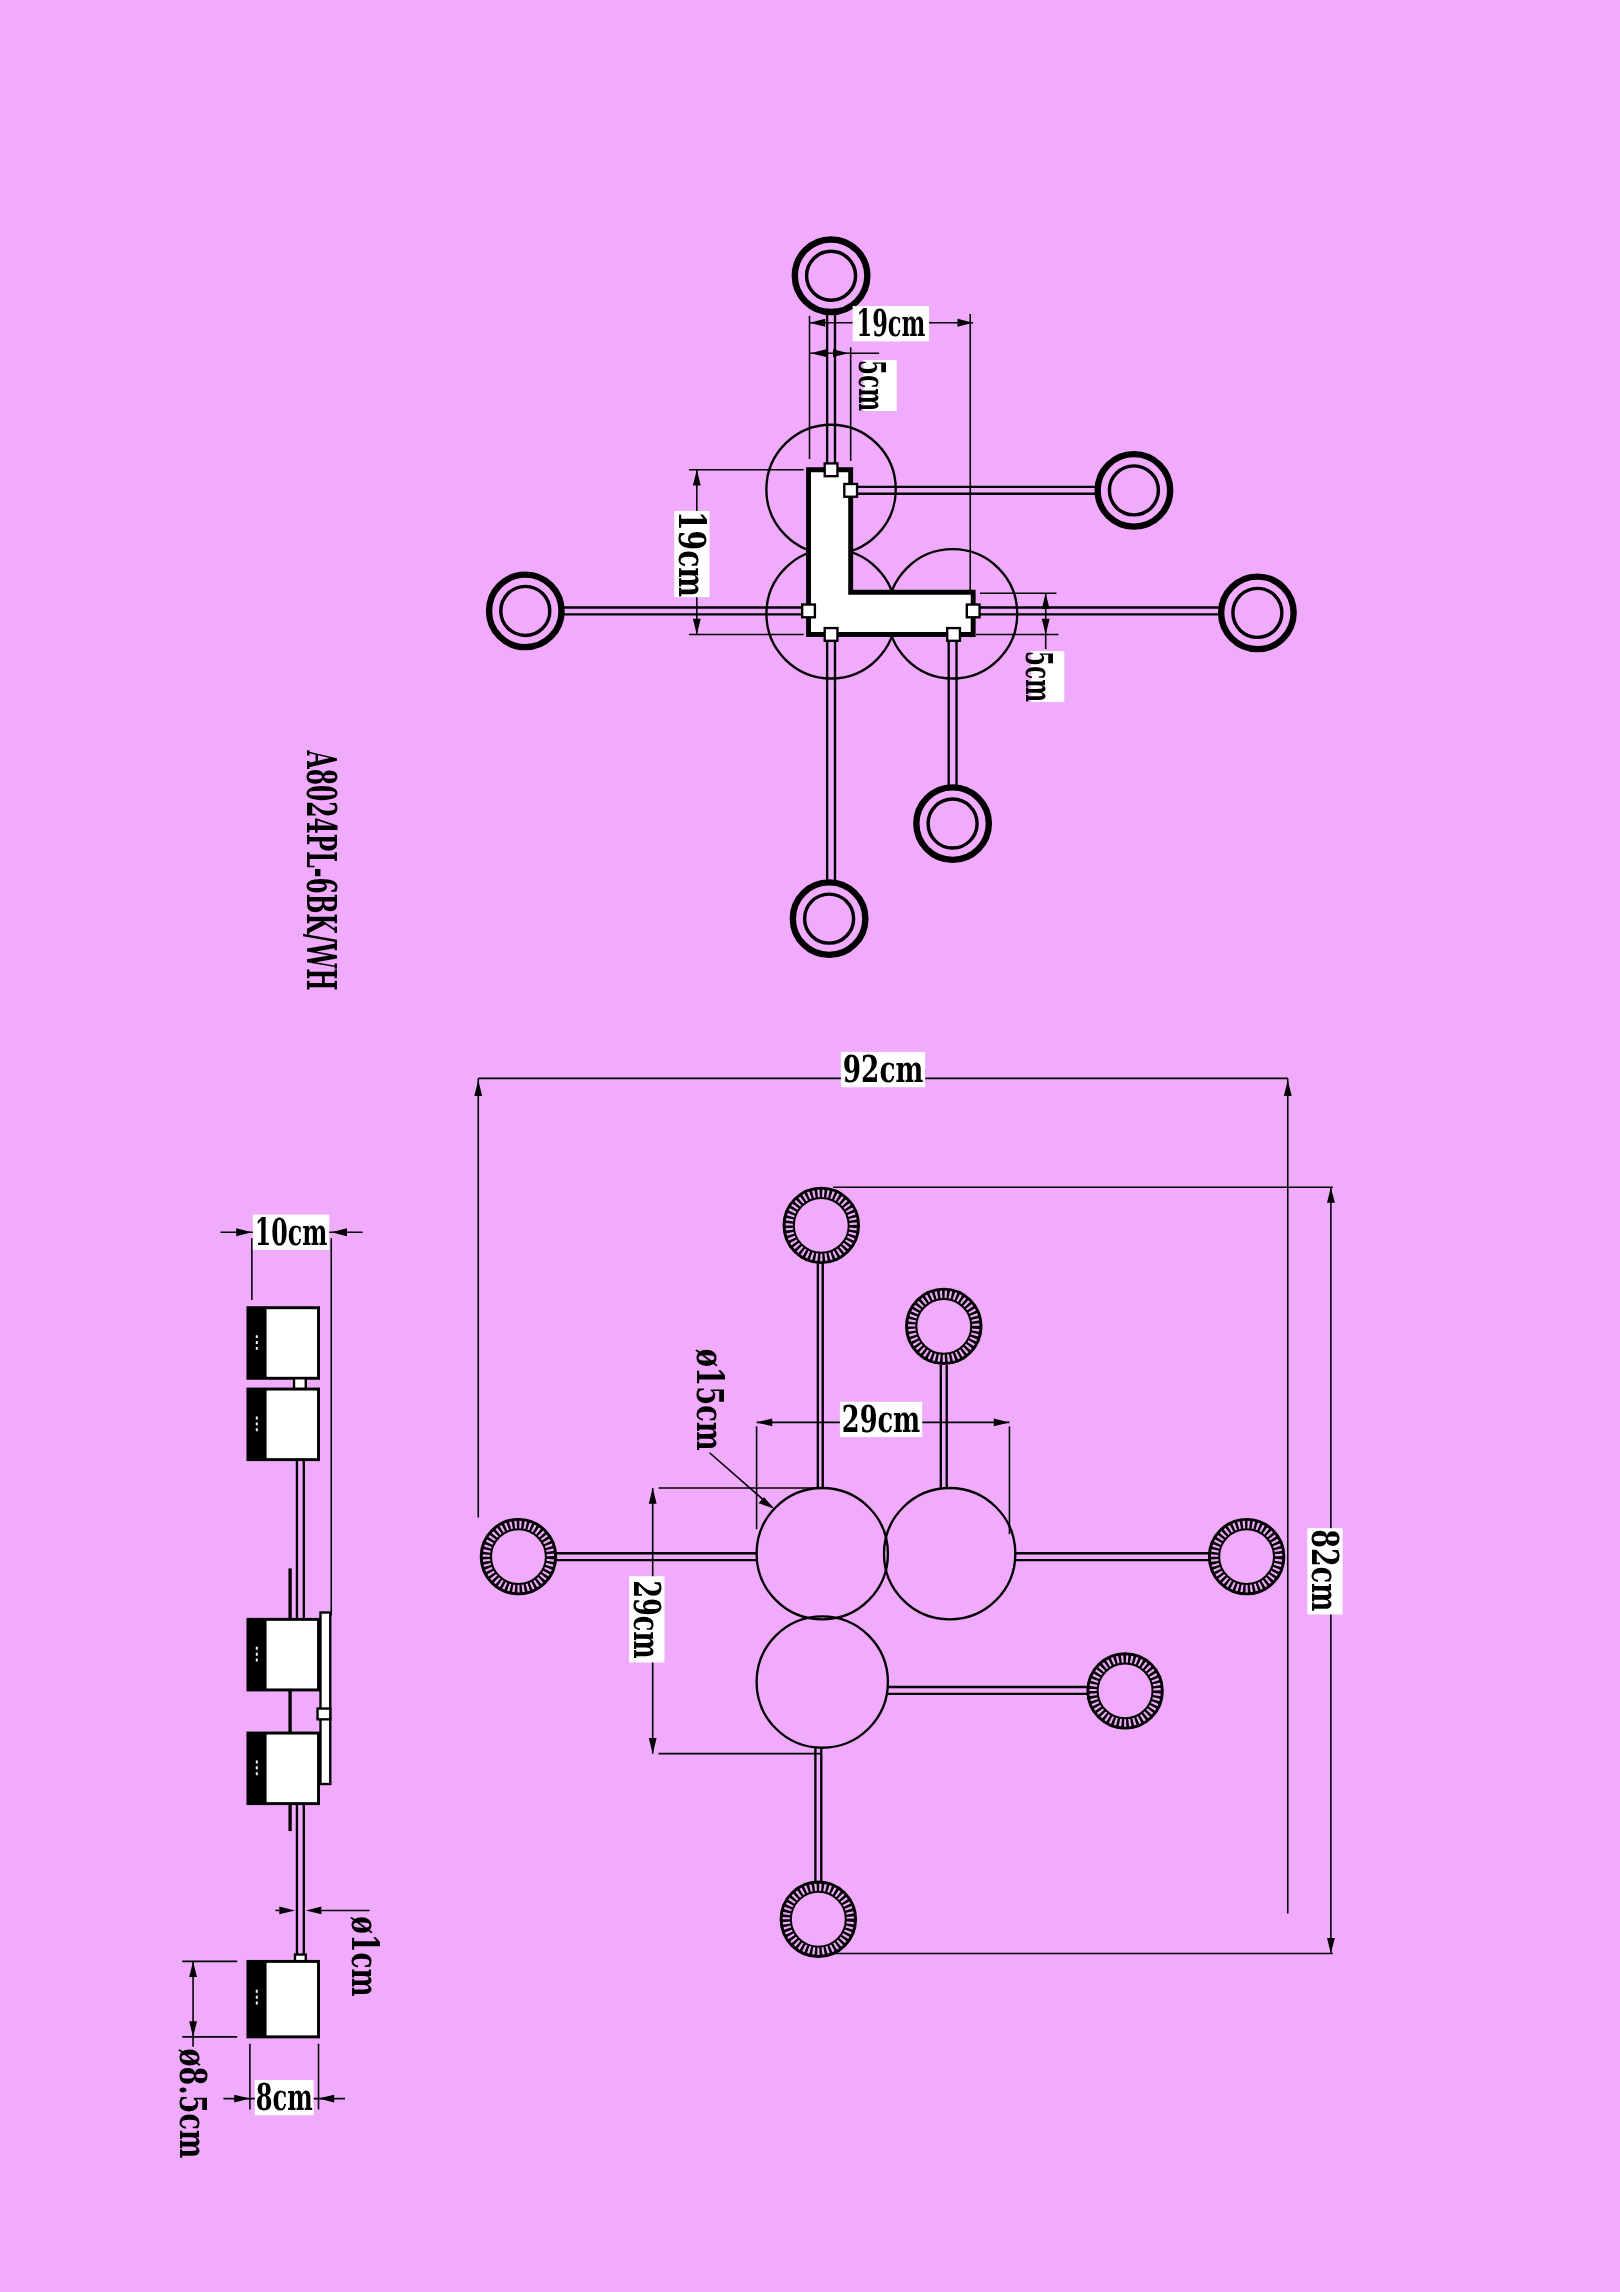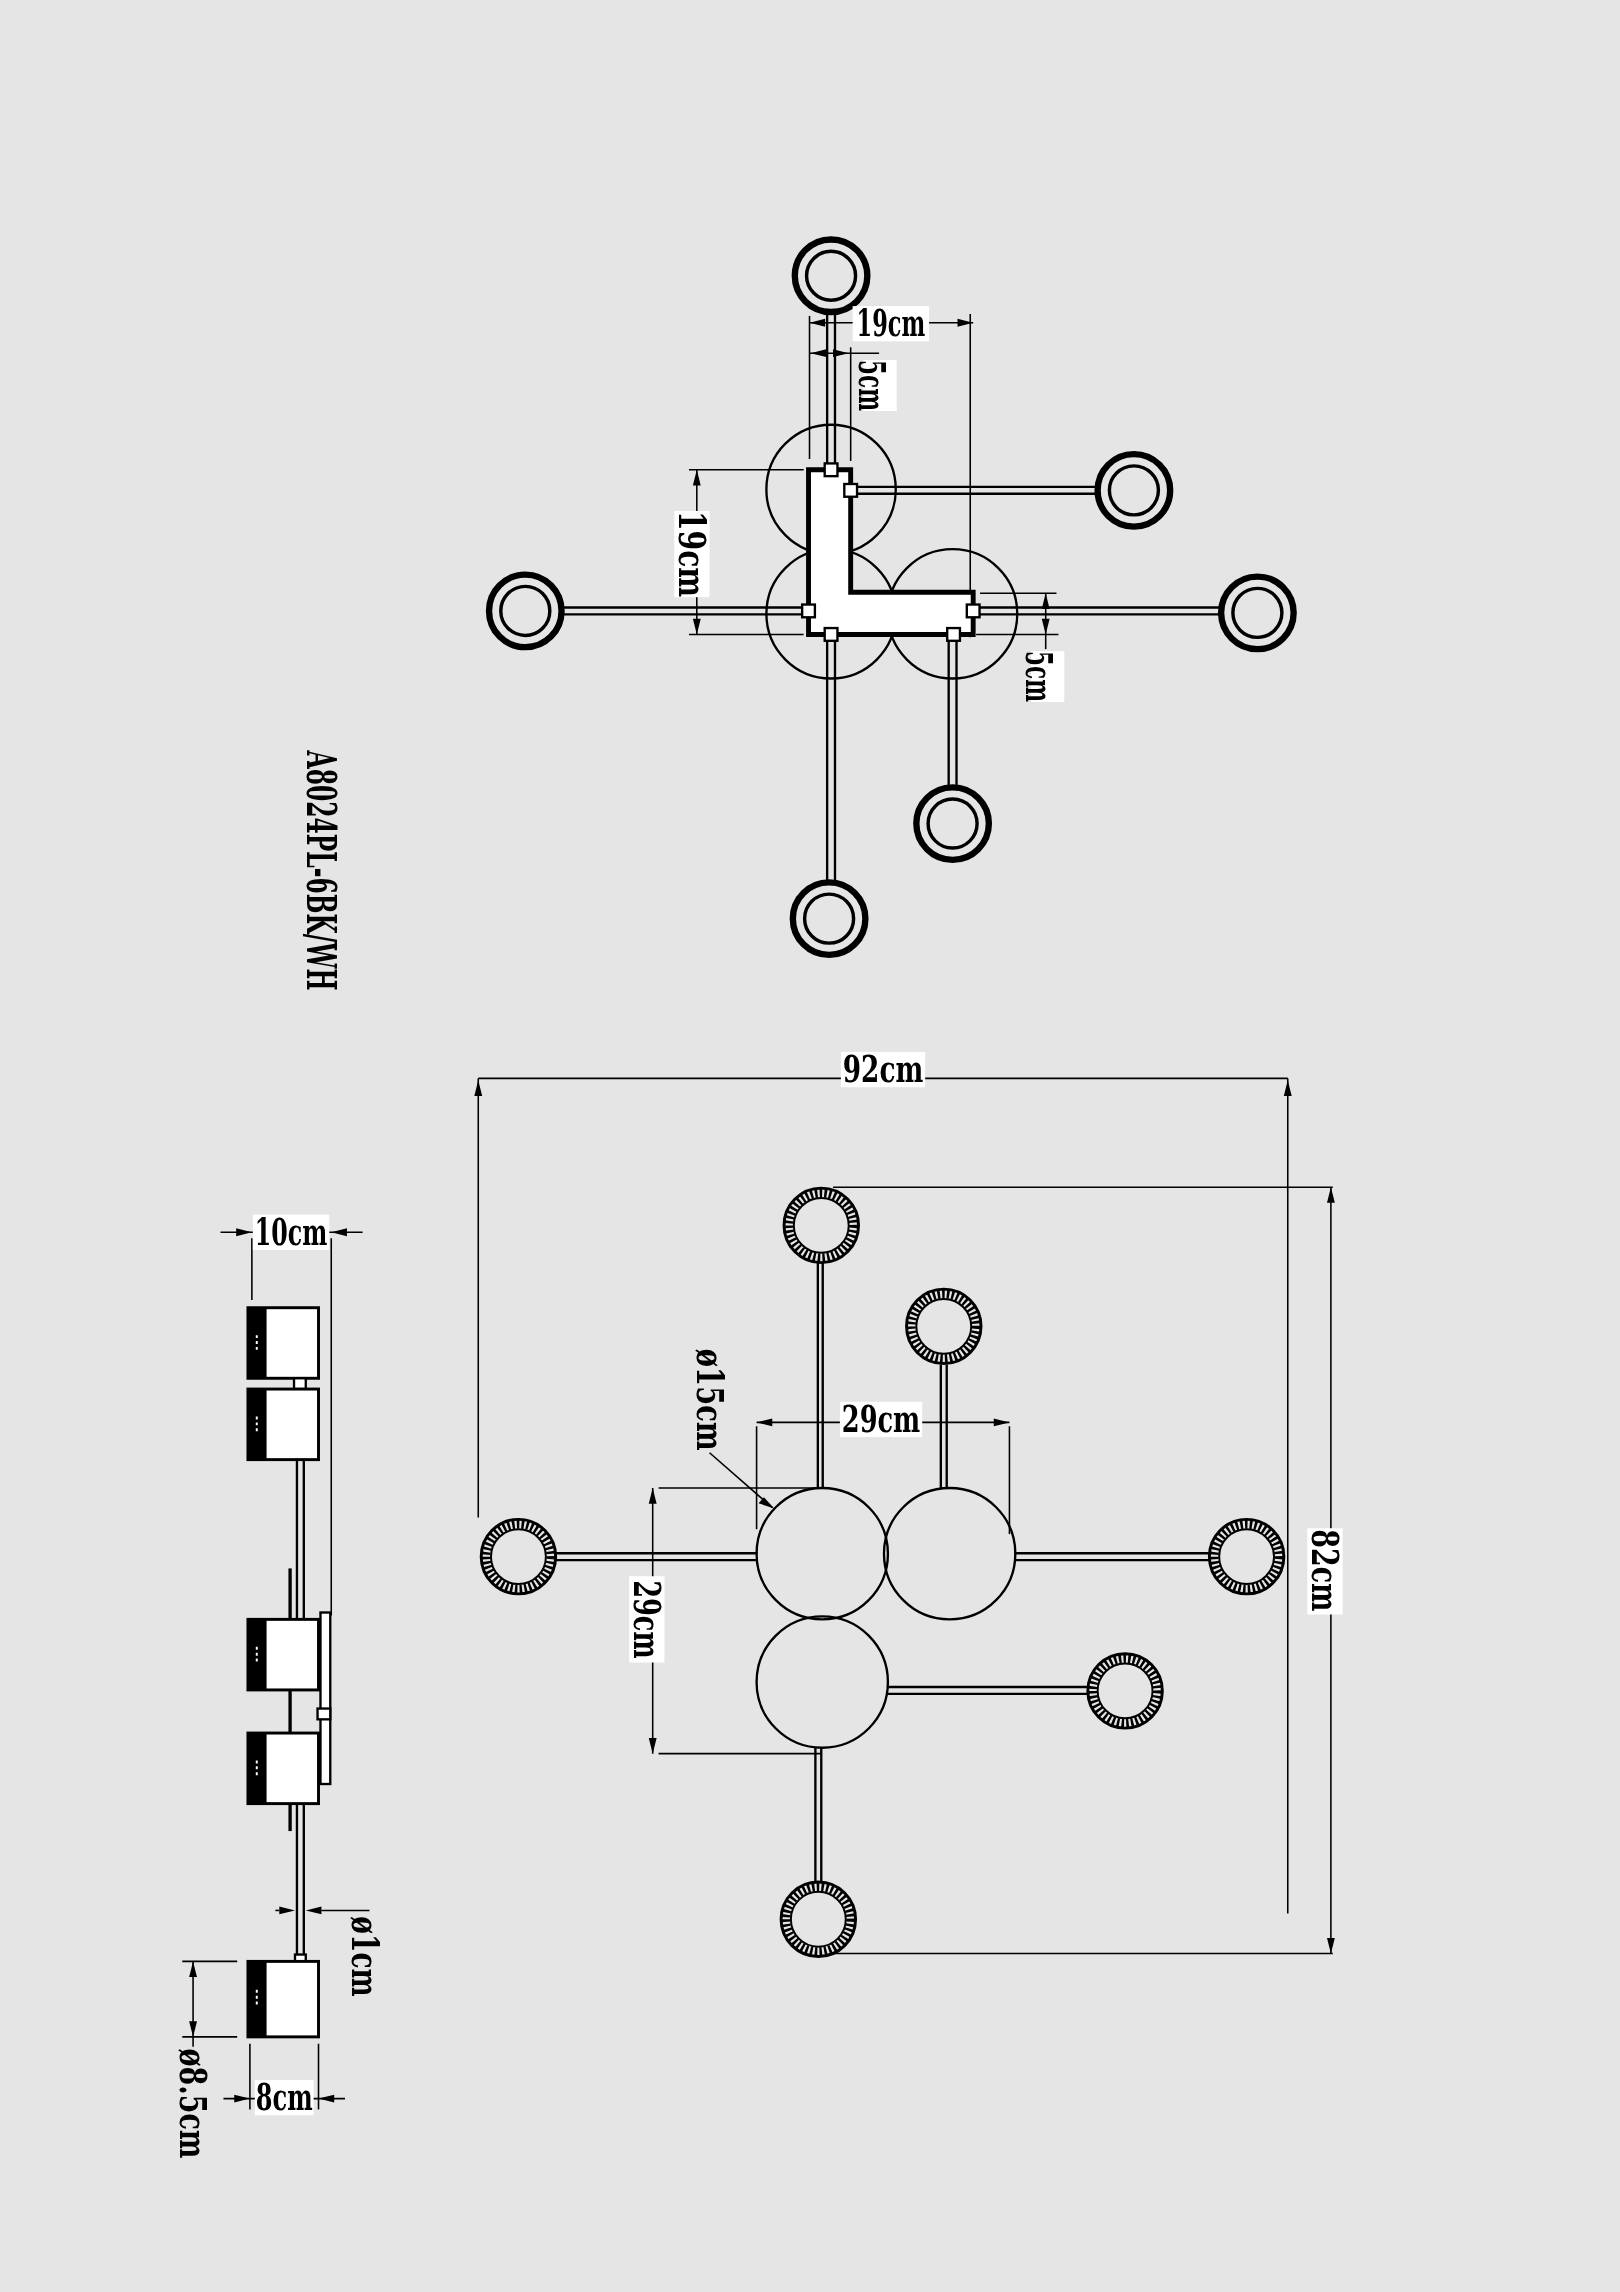--- a/index.html
+++ b/index.html
@@ -1,16 +1,16 @@
 <!DOCTYPE html>
 <html><head>
 <meta charset="utf-8">
 <style>
   html,body{margin:0;padding:0;background:#ffffff;}
-  .sheet{width:1620px;height:2293px;position:relative;background:#e5e5e5;margin:0 auto;text-align:center;}
+  .sheet{width:1620px;height:2293px;position:relative;background:#f0abfc;margin:0 auto;text-align:center;}
   svg{display:block;}
   .ln{stroke:#000;fill:none;}
   .med{stroke-width:2.4;}
   .thin{stroke-width:1.6;}
   .arr{fill:#000;stroke:none;}
   .wbg{fill:#ffffff;stroke:none;}
   .conn{fill:#ffffff;stroke:#000;stroke-width:2.4;}
   .boxw{fill:#ffffff;stroke:#000;stroke-width:3;}
   .boxb{fill:#000;stroke:none;}
   text.dim{font-family:"DejaVu Serif","Liberation Serif",serif;font-weight:bold;fill:#000;font-size:38px;}

